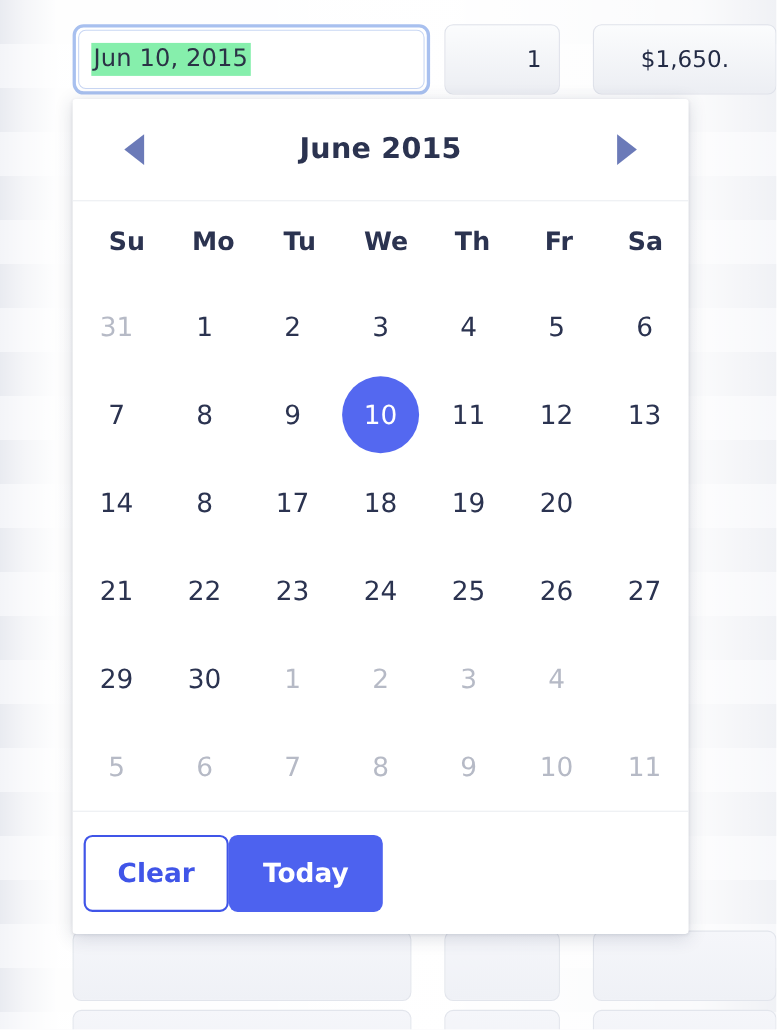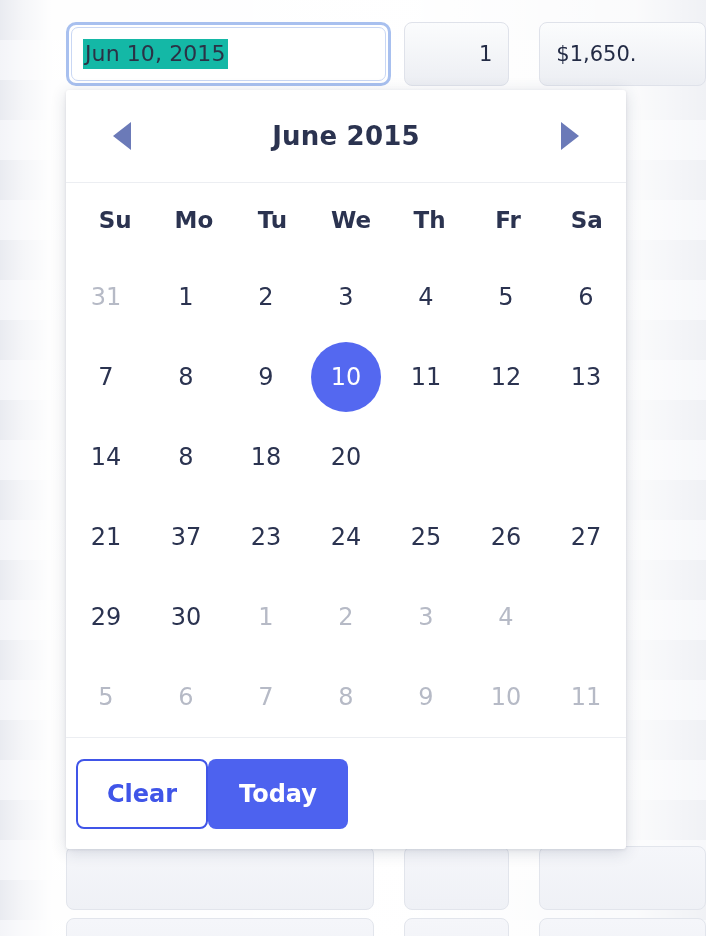--- a/index.html
+++ b/index.html
@@ -74,21 +74,21 @@
     border-radius: 8px;
     background: linear-gradient(180deg, #fbfcfd 0%, #eceef3 100%);
     display: flex;
     align-items: center;
     font-size: 21px;
     color: #232b45;
     padding: 0 16px;
   }
   .field.w-date   { width: 325px; }
   .field.w-qty    { width: 110px; justify-content: flex-end; }
-  .field.w-amount { width: 175px; justify-content: flex-start; }
+  .field.w-amount { width: 175px; justify-content: center; }
 
   .field.dim {
     background: linear-gradient(180deg, #f5f6fa 0%, #eff1f6 100%);
     border-color: #e2e5ec;
   }
 
   
   .date-input-wrap {
     position: absolute;
     left: 66px;
@@ -108,21 +108,21 @@
     content: "";
     position: absolute;
     inset: 2px;
     border: 1px solid #c9d7f4;
     border-radius: 7px;
     pointer-events: none;
   }
   .date-input-text {
     font-size: 22px;
     color: #2b3246;
-    background: #14b8a6;
+    background: #86efac;
     padding: 1px 2px;
     line-height: 1.25;
     letter-spacing: 0.1px;
   }
 
   
   .datepicker {
     position: absolute;
     left: 66px;
     top: 90px;
@@ -392,32 +392,38 @@
             </div>
           </div>
           <div class="dp-week">
             <div class="day-cell">
               <div class="day">14</div>
             </div>
             <div class="day-cell">
               <div class="day">8</div>
             </div>
             <div class="day-cell">
+              <div class="day">17</div>
+            </div>
+            <div class="day-cell">
               <div class="day">18</div>
             </div>
             <div class="day-cell">
+              <div class="day">19</div>
+            </div>
+            <div class="day-cell">
               <div class="day">20</div>
             </div>
           </div>
           <div class="dp-week">
             <div class="day-cell">
               <div class="day">21</div>
             </div>
             <div class="day-cell">
-              <div class="day">37</div>
+              <div class="day">22</div>
             </div>
             <div class="day-cell">
               <div class="day">23</div>
             </div>
             <div class="day-cell">
               <div class="day">24</div>
             </div>
             <div class="day-cell">
               <div class="day">25</div>
             </div>

